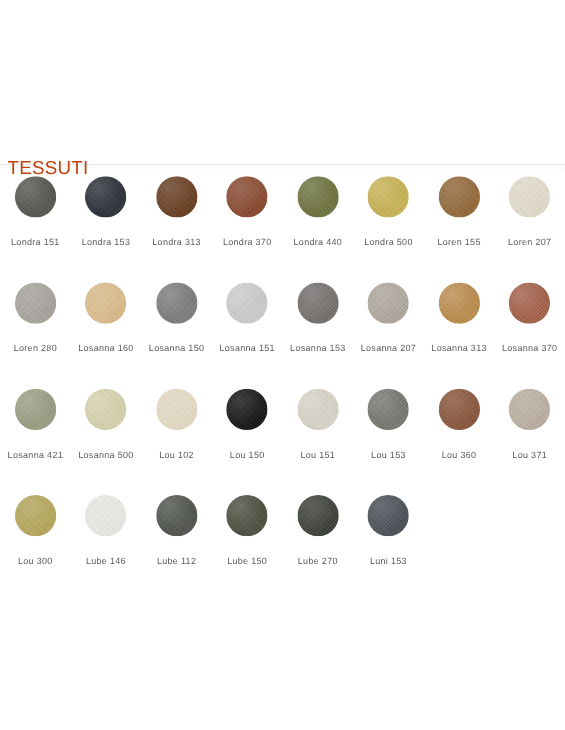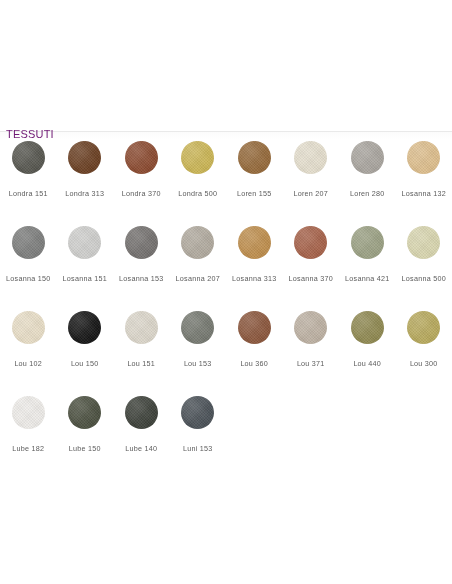--- a/index.html
+++ b/index.html
@@ -35,24 +35,24 @@
     left: 0;
     top: 132px;
     width: 452px;
     height: 7px;
     background: linear-gradient(to bottom, #fbfbfb, #ffffff);
   }
   #section-title {
     position: absolute;
     left: 6px;
     top: 126px;
-    font-size: 11px;
+    font-size: 15px;
     line-height: 17px;
     letter-spacing: 0.2px;
-    color: #701a75;
+    color: #c2410c;
     font-weight: 400;
     white-space: nowrap;
   }
   #swatch-grid {
     position: absolute;
     left: 0;
     top: 140px;
     width: 452px;
     display: grid;
     grid-template-columns: repeat(8, 1fr);
@@ -97,46 +97,54 @@
   <div id="section-band"></div>
 
   <div id="section-title">TESSUTI</div>
 
   <div id="swatch-grid">
       <div class="swatch-cell">
         <div class="swatch-disc" style="background-color: rgb(86, 86, 79);"></div>
         <div class="swatch-label">Londra 151</div>
       </div>
       <div class="swatch-cell">
+        <div class="swatch-disc" style="background-color: rgb(43, 48, 56);"></div>
+        <div class="swatch-label">Londra 153</div>
+      </div>
+      <div class="swatch-cell">
         <div class="swatch-disc" style="background-color: rgb(106, 63, 34);"></div>
         <div class="swatch-label">Londra 313</div>
       </div>
       <div class="swatch-cell">
         <div class="swatch-disc" style="background-color: rgb(138, 74, 48);"></div>
         <div class="swatch-label">Londra 370</div>
       </div>
       <div class="swatch-cell">
+        <div class="swatch-disc" style="background-color: rgb(110, 115, 64);"></div>
+        <div class="swatch-label">Londra 440</div>
+      </div>
+      <div class="swatch-cell">
         <div class="swatch-disc" style="background-color: rgb(201, 180, 85);"></div>
         <div class="swatch-label">Londra 500</div>
       </div>
       <div class="swatch-cell">
         <div class="swatch-disc" style="background-color: rgb(148, 105, 58);"></div>
         <div class="swatch-label">Loren 155</div>
       </div>
       <div class="swatch-cell">
         <div class="swatch-disc" style="background-color: rgb(227, 221, 204);"></div>
         <div class="swatch-label">Loren 207</div>
       </div>
       <div class="swatch-cell">
         <div class="swatch-disc" style="background-color: rgb(168, 164, 158);"></div>
         <div class="swatch-label">Loren 280</div>
       </div>
       <div class="swatch-cell">
         <div class="swatch-disc" style="background-color: rgb(220, 189, 140);"></div>
-        <div class="swatch-label">Losanna 132</div>
+        <div class="swatch-label">Losanna 160</div>
       </div>
       <div class="swatch-cell">
         <div class="swatch-disc" style="background-color: rgb(124, 125, 124);"></div>
         <div class="swatch-label">Losanna 150</div>
       </div>
       <div class="swatch-cell">
         <div class="swatch-disc" style="background-color: rgb(205, 205, 203);"></div>
         <div class="swatch-label">Losanna 151</div>
       </div>
       <div class="swatch-cell">
@@ -181,38 +189,38 @@
       </div>
       <div class="swatch-cell">
         <div class="swatch-disc" style="background-color: rgb(138, 86, 60);"></div>
         <div class="swatch-label">Lou 360</div>
       </div>
       <div class="swatch-cell">
         <div class="swatch-disc" style="background-color: rgb(188, 176, 162);"></div>
         <div class="swatch-label">Lou 371</div>
       </div>
       <div class="swatch-cell">
-        <div class="swatch-disc" style="background-color: rgb(142, 136, 81);"></div>
-        <div class="swatch-label">Lou 440</div>
-      </div>
-      <div class="swatch-cell">
         <div class="swatch-disc" style="background-color: rgb(182, 168, 92);"></div>
         <div class="swatch-label">Lou 300</div>
       </div>
       <div class="swatch-cell">
         <div class="swatch-disc" style="background-color: rgb(236, 234, 231);"></div>
-        <div class="swatch-label">Lube 182</div>
+        <div class="swatch-label">Lube 146</div>
+      </div>
+      <div class="swatch-cell">
+        <div class="swatch-disc" style="background-color: rgb(80, 84, 77);"></div>
+        <div class="swatch-label">Lube 112</div>
       </div>
       <div class="swatch-cell">
         <div class="swatch-disc" style="background-color: rgb(75, 80, 64);"></div>
         <div class="swatch-label">Lube 150</div>
       </div>
       <div class="swatch-cell">
         <div class="swatch-disc" style="background-color: rgb(60, 64, 57);"></div>
-        <div class="swatch-label">Lube 140</div>
+        <div class="swatch-label">Lube 270</div>
       </div>
       <div class="swatch-cell">
         <div class="swatch-disc" style="background-color: rgb(74, 81, 87);"></div>
         <div class="swatch-label">Luni 153</div>
       </div>
     </div>
 
 </div>
 
 </body></html>

